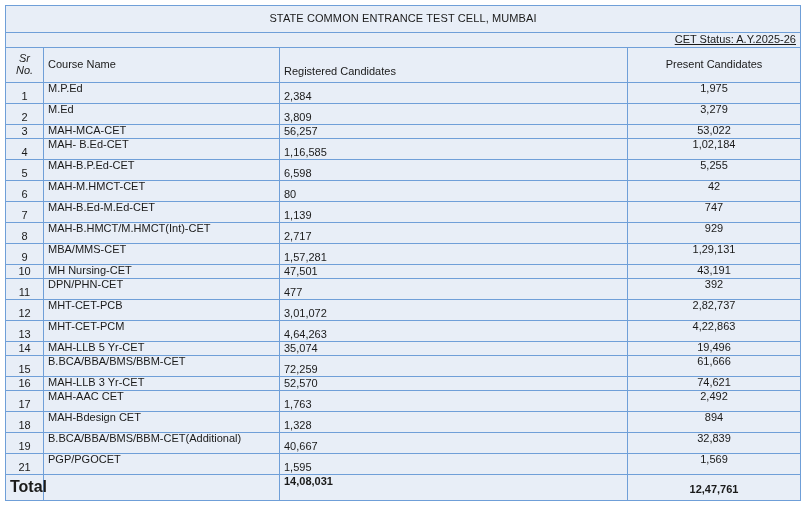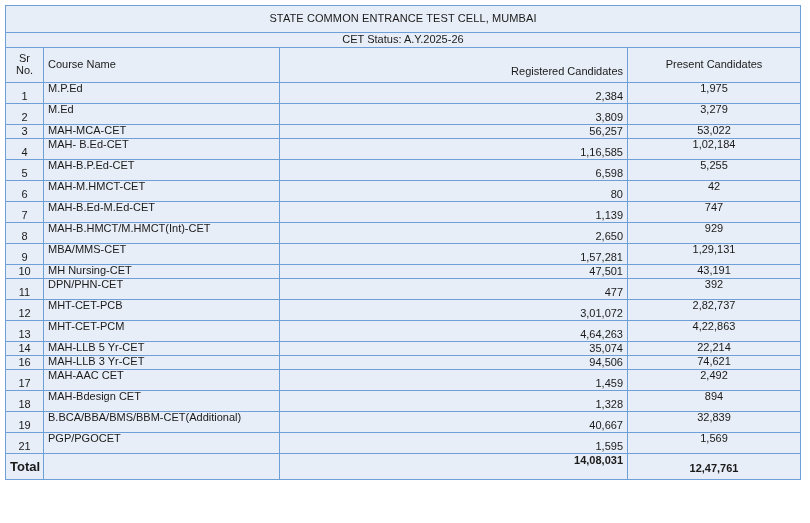--- a/index.html
+++ b/index.html
@@ -46,71 +46,72 @@
 
   
   .title-cell {
     text-align: center;
     vertical-align: middle;
     height: 26px;
     font-size: 11.5px;
     letter-spacing: .1px;
   }
   .subtitle-cell {
-    text-align: center;
+    text-align: right;
     vertical-align: middle;
     height: 14px;
     font-size: 10.5px;
+    text-decoration: underline;
   }
 
   
   .hdr {
     height: 30px;
     text-align: center;
     font-weight: bold;
     font-size: 10.5px;
   }
-  .hdr.sr     { vertical-align: middle; }
+  .hdr.sr     { vertical-align: middle; font-style: italic; }
   .hdr.course { vertical-align: middle; }
   .hdr.reg    { vertical-align: bottom; padding-bottom: 4px; }
   .hdr.pres   { vertical-align: middle; }
 
   
   td.sr {
     text-align: center;
     vertical-align: bottom;
     font-size: 10px;
     padding-bottom: 1px;
   }
   td.course {
     text-align: left;
     vertical-align: top;
     font-size: 10.5px;
     padding-top: 1px;
     white-space: nowrap;
   }
   td.reg {
-    text-align: right;
+    text-align: left;
     vertical-align: bottom;
     font-size: 10.5px;
     padding-bottom: 1px;
   }
   td.pres {
     text-align: center;
     vertical-align: top;
     font-size: 10.5px;
     padding-top: 1px;
   }
 
   tr.tall td  { height: 20px; }
   tr.short td { height: 13px; }
 
   
   tr.total td { height: 13px; font-weight: bold; }
-  tr.total td.sr    { text-align: center; vertical-align: middle; font-size: 13px; padding-bottom: 0; }
+  tr.total td.sr    { text-align: center; vertical-align: middle; font-size: 16px; padding-bottom: 0; }
   tr.total td.reg   { vertical-align: middle; padding-bottom: 12px; }
   tr.total td.pres  { vertical-align: middle; padding-top: 4px; }
 </style>
 </head>
 <body>
 
 <div class="sheet">
   <table class="cet">
     <colgroup>
       <col class="c-sr">
@@ -170,21 +171,21 @@
         </tr>
         <tr class="tall">
           <td class="sr">7</td>
           <td class="course">MAH-B.Ed-M.Ed-CET</td>
           <td class="reg">1,139</td>
           <td class="pres">747</td>
         </tr>
         <tr class="tall">
           <td class="sr">8</td>
           <td class="course">MAH-B.HMCT/M.HMCT(Int)-CET</td>
-          <td class="reg">2,650</td>
+          <td class="reg">2,717</td>
           <td class="pres">929</td>
         </tr>
         <tr class="tall">
           <td class="sr">9</td>
           <td class="course">MBA/MMS-CET</td>
           <td class="reg">1,57,281</td>
           <td class="pres">1,29,131</td>
         </tr>
         <tr class="short">
           <td class="sr">10</td>
@@ -207,32 +208,38 @@
         <tr class="tall">
           <td class="sr">13</td>
           <td class="course">MHT-CET-PCM</td>
           <td class="reg">4,64,263</td>
           <td class="pres">4,22,863</td>
         </tr>
         <tr class="short">
           <td class="sr">14</td>
           <td class="course">MAH-LLB 5 Yr-CET</td>
           <td class="reg">35,074</td>
-          <td class="pres">22,214</td>
+          <td class="pres">19,496</td>
+        </tr>
+        <tr class="tall">
+          <td class="sr">15</td>
+          <td class="course">B.BCA/BBA/BMS/BBM-CET</td>
+          <td class="reg">72,259</td>
+          <td class="pres">61,666</td>
         </tr>
         <tr class="short">
           <td class="sr">16</td>
           <td class="course">MAH-LLB 3 Yr-CET</td>
-          <td class="reg">94,506</td>
+          <td class="reg">52,570</td>
           <td class="pres">74,621</td>
         </tr>
         <tr class="tall">
           <td class="sr">17</td>
           <td class="course">MAH-AAC CET</td>
-          <td class="reg">1,459</td>
+          <td class="reg">1,763</td>
           <td class="pres">2,492</td>
         </tr>
         <tr class="tall">
           <td class="sr">18</td>
           <td class="course">MAH-Bdesign CET</td>
           <td class="reg">1,328</td>
           <td class="pres">894</td>
         </tr>
         <tr class="tall">
           <td class="sr">19</td>

